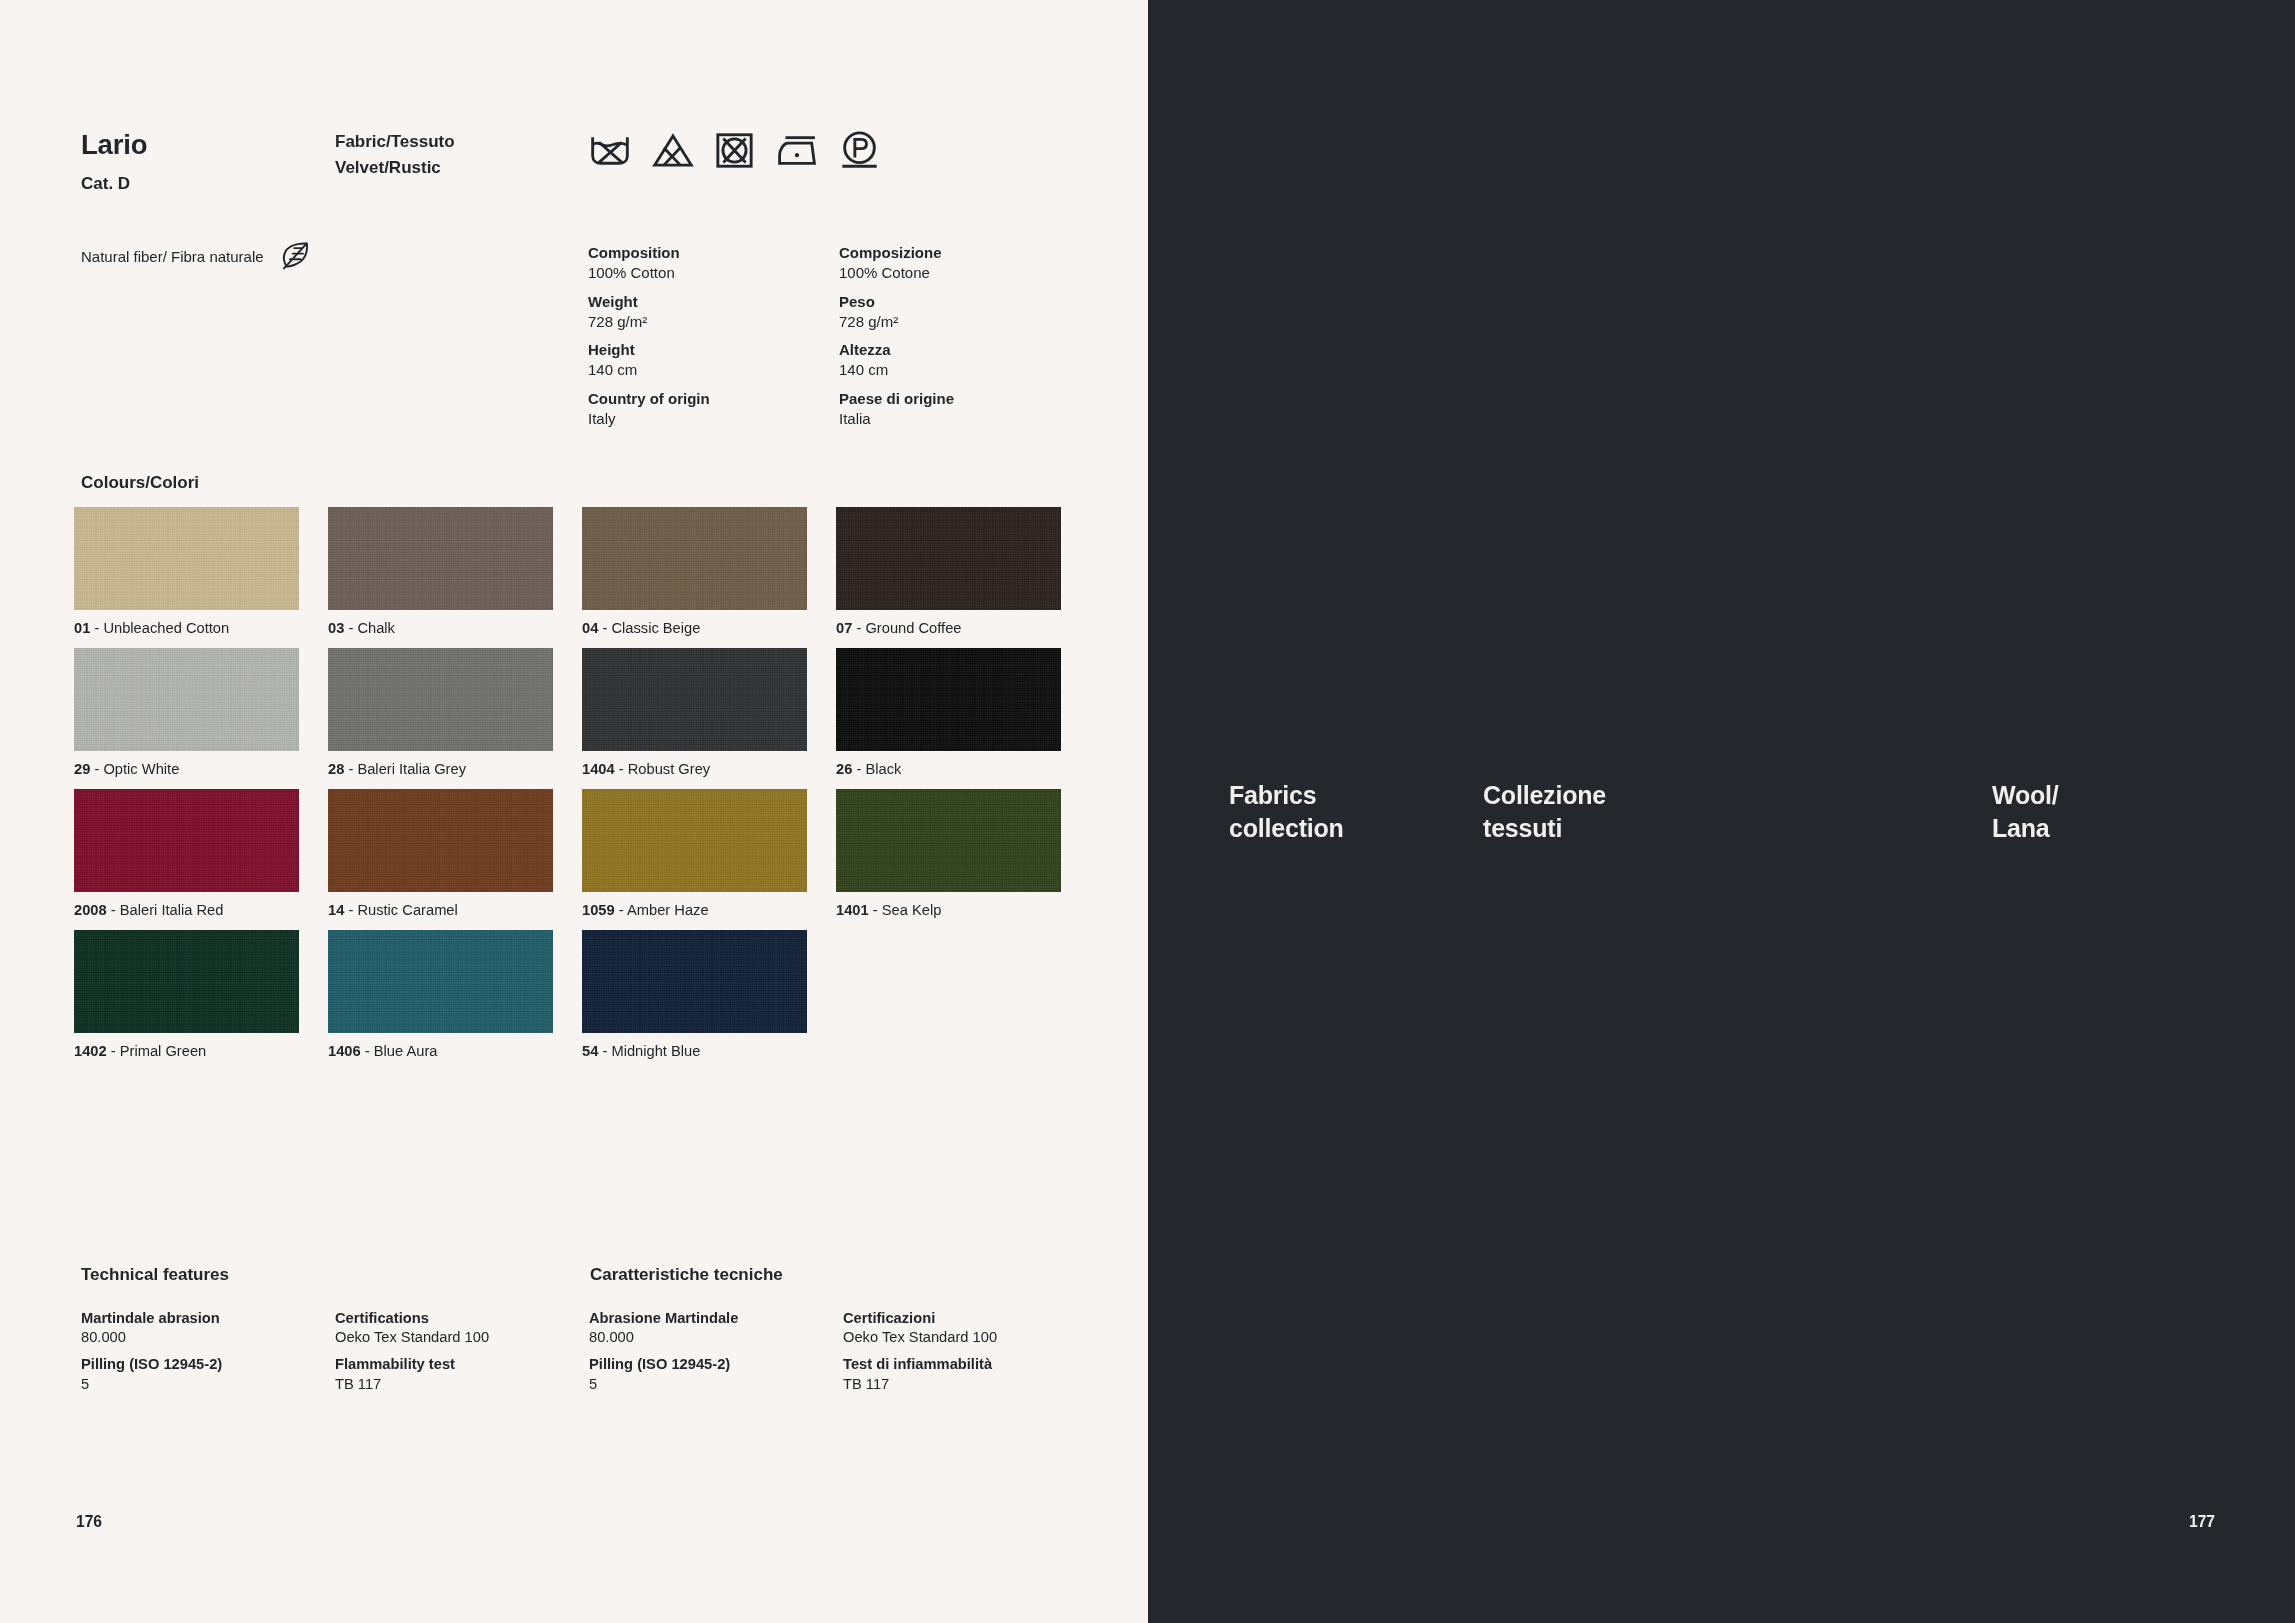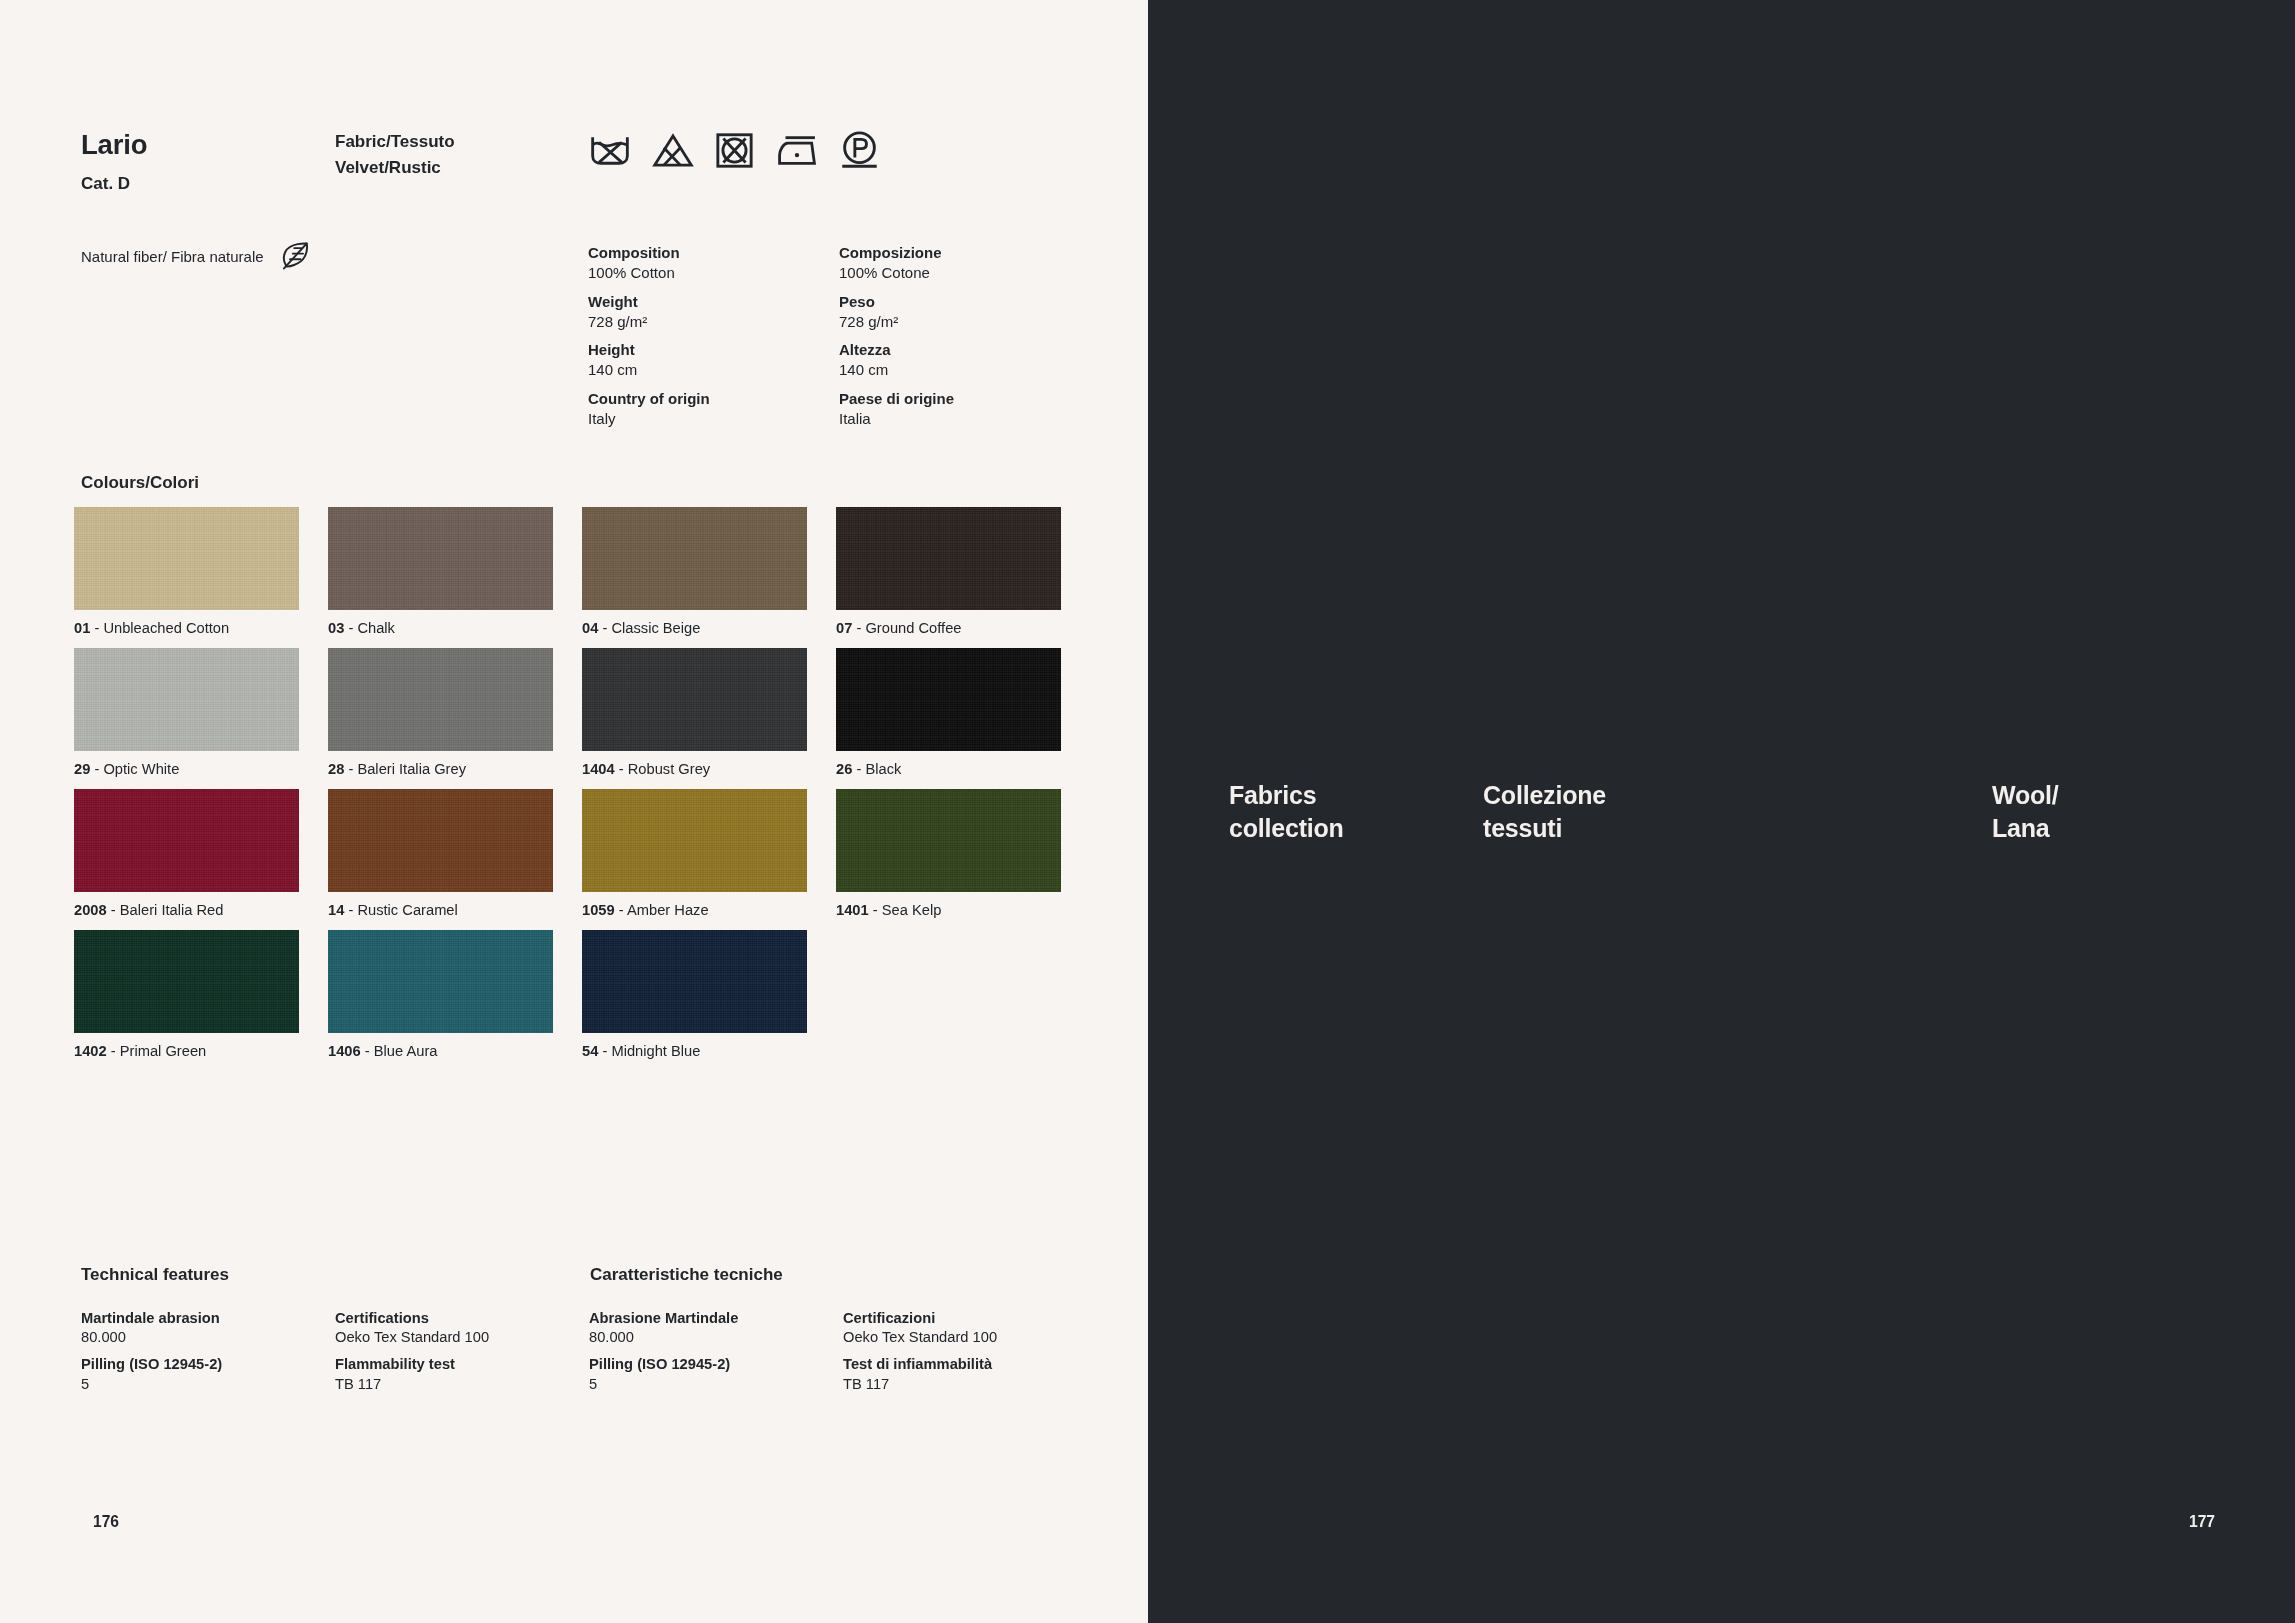--- a/index.html
+++ b/index.html
@@ -212,21 +212,21 @@
     font-size: 14.7px;
     font-weight: 400;
     line-height: 1.32;
     color: #22262b;
     margin-bottom: 7.3px;
   }
   .tech-val:last-child { margin-bottom: 0; }
 
   .folio-left {
     position: absolute;
-    left: 93px;
+    left: 76px;
     top: 1513px;
     font-size: 15.6px;
     font-weight: 700;
     color: #22262b;
   }
 
   
   .page-right {
     position: relative;
     width: 1148px;

